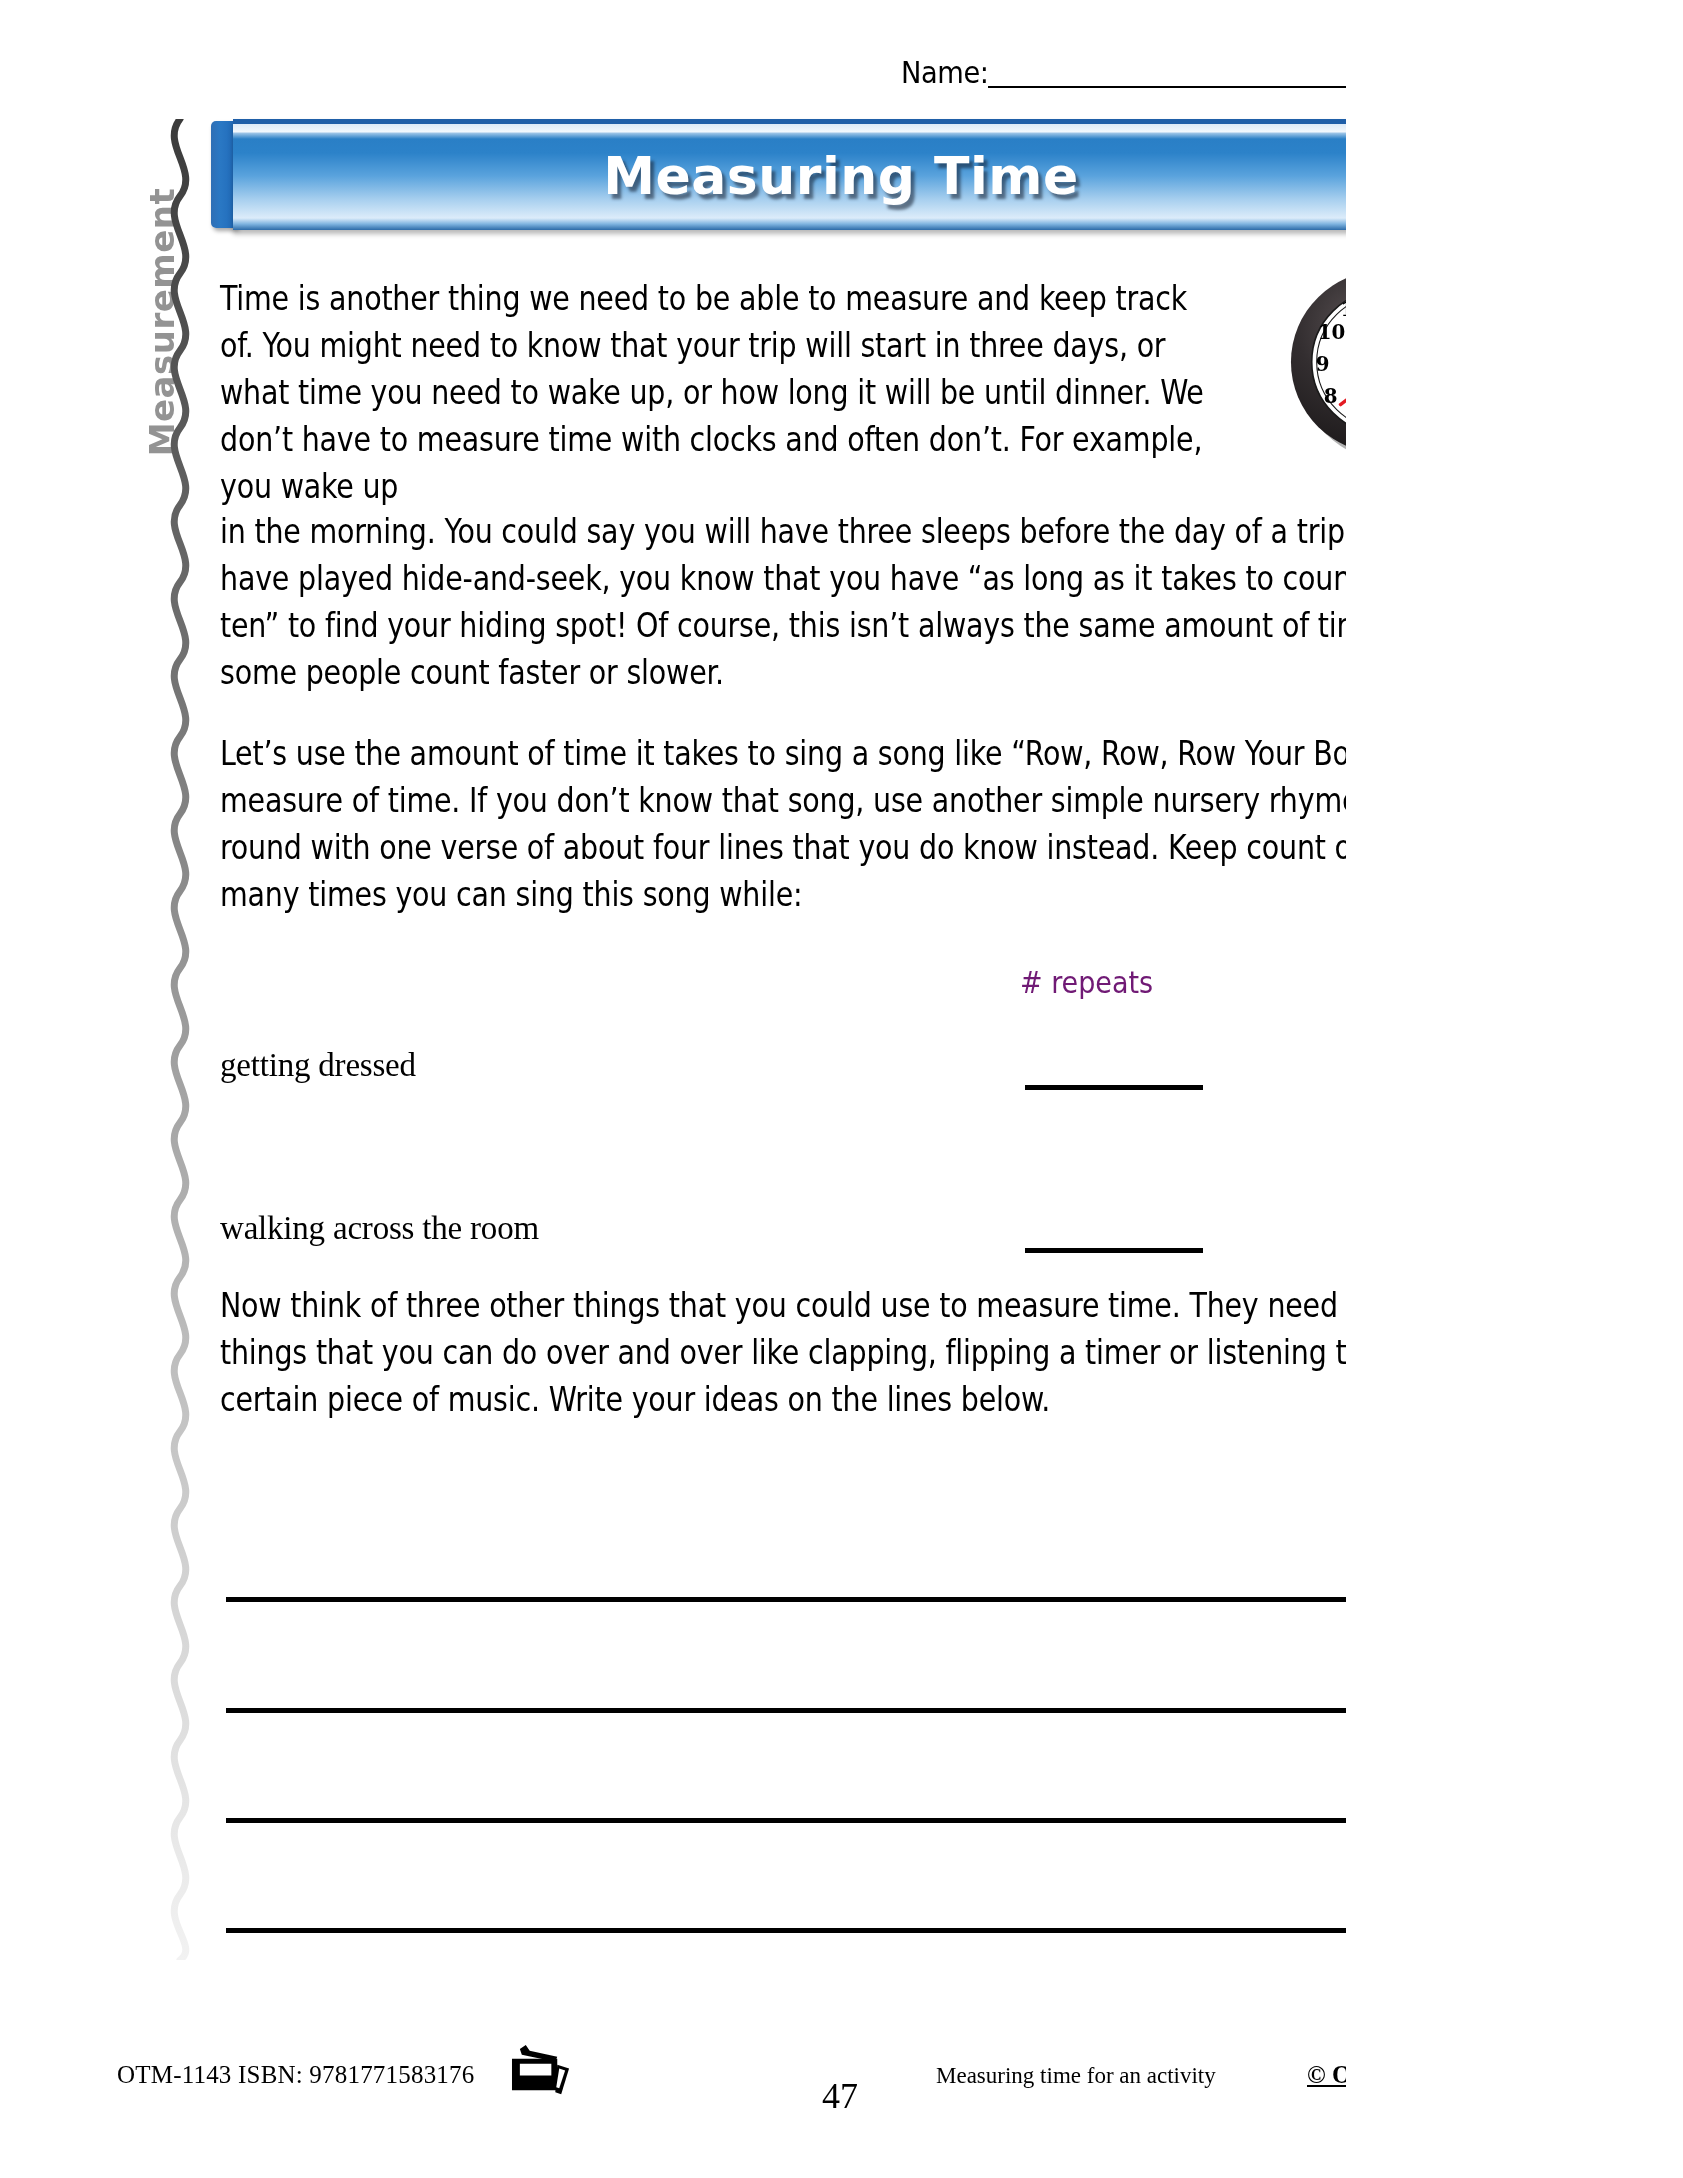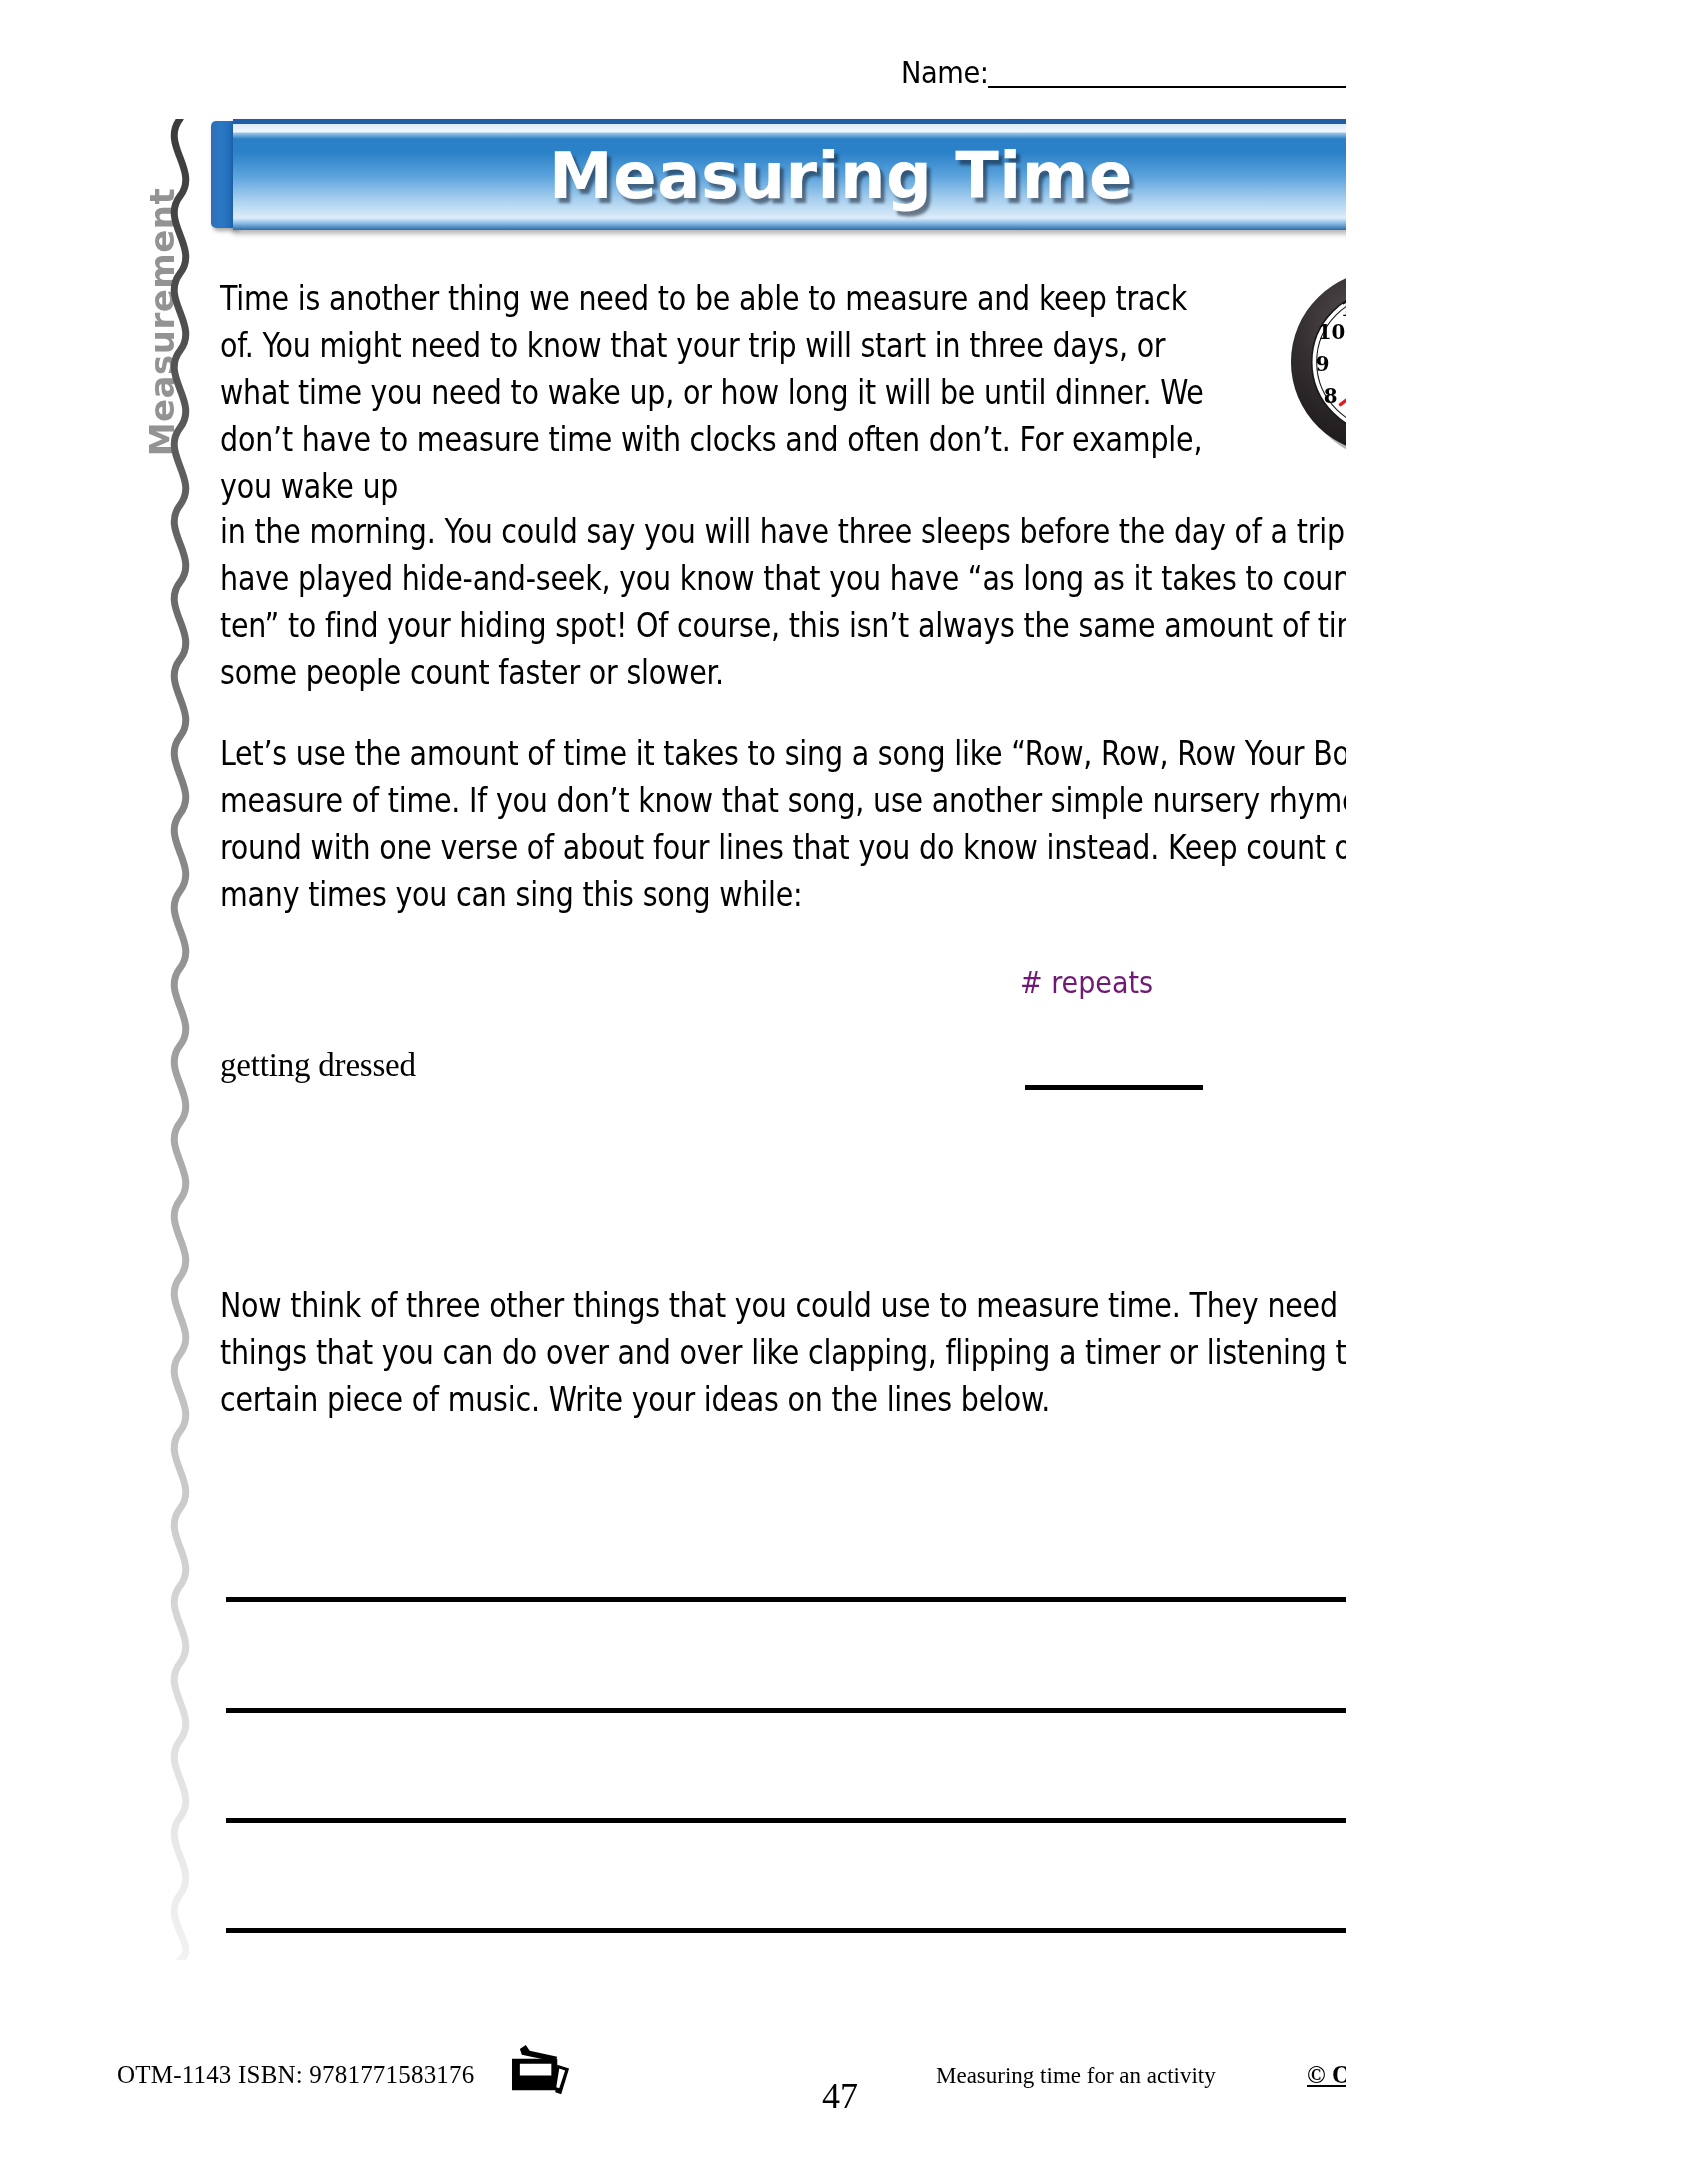--- a/index.html
+++ b/index.html
@@ -118,21 +118,21 @@
   #banner-title {
     position: absolute;
     left: 22px;
     top: 0;
     width: 1216px;
     height: 111px;
     line-height: 115px;
     text-align: center;
     font-family: "DejaVu Sans", sans-serif;
     font-weight: bold;
-    font-size: 64px;
+    font-size: 52px;
     color: #ffffff;
     letter-spacing: 0.5px;
     text-shadow: 4px 5px 3px rgba(20,30,45,0.55);
   }
   
   #ruler-chip {
     position: absolute;
     left: 1226px;
     top: -6px;
     width: 98px;
@@ -368,20 +368,24 @@
   <div class="para" id="para-1b">in the morning. You could say you will have three sleeps before the day of a trip. If you have played hide-and-seek, you know that you have “as long as it takes to count to ten” to find your hiding spot! Of course, this isn’t always the same amount of time, as some people count faster or slower.</div>
   <div class="para" id="para-2">Let’s use the amount of time it takes to sing a song like “Row, Row, Row Your Boat” as a measure of time. If you don’t know that song, use another simple nursery rhyme or round with one verse of about four lines that you do know instead. Keep count of how many times you can sing this song while:</div>
   <div class="para" id="para-3">Now think of three other things that you could use to measure time. They need to be things that you can do over and over like clapping, flipping a timer or listening to a certain piece of music. Write your ideas on the lines below.</div>
 
   <div id="repeats-head"># repeats</div>
 
   <div class="act-row" id="act-0">
     <span class="act-label">getting dressed</span>
     <span class="act-blank"></span>
   </div>
+  <div class="act-row" id="act-2">
+    <span class="act-label">walking across the room</span>
+    <span class="act-blank"></span>
+  </div>
 
   <div class="write-line" id="wl-0"></div>
   <div class="write-line" id="wl-1"></div>
   <div class="write-line" id="wl-2"></div>
   <div class="write-line" id="wl-3"></div>
 
   <div id="footer">
     <div id="f-isbn">OTM-1143  ISBN: 9781771583176</div>
     <svg id="f-logo" viewBox="0 0 85 62">
       <path d="M12,16 L58,16 L58,48 L12,48 Z" fill="#000"></path>

